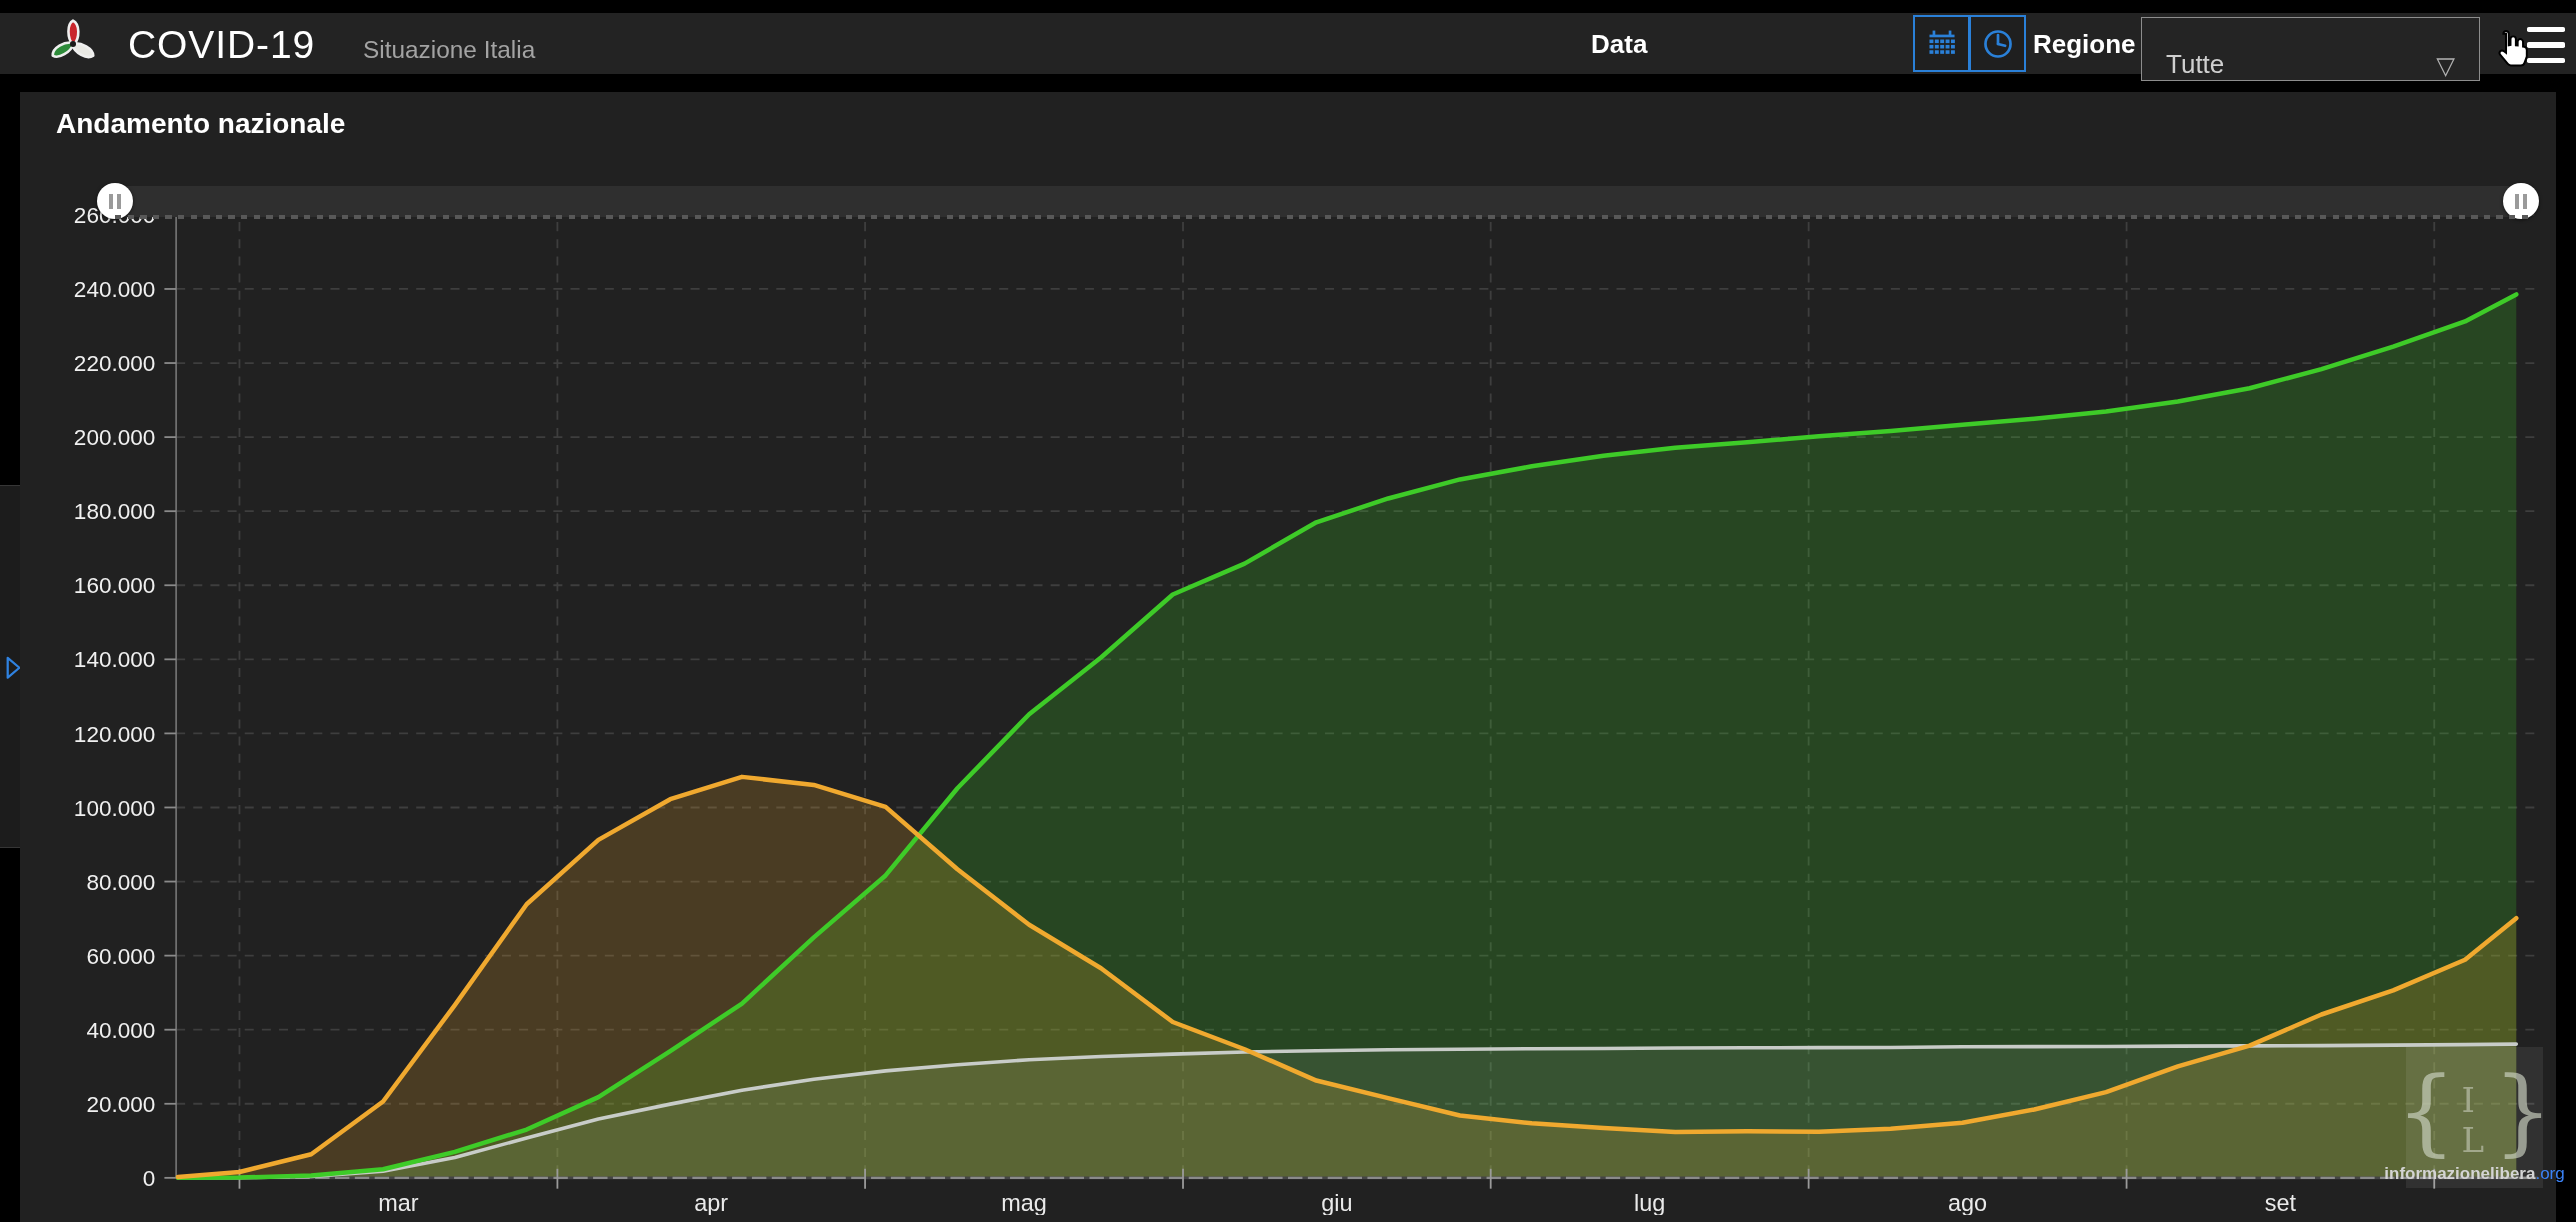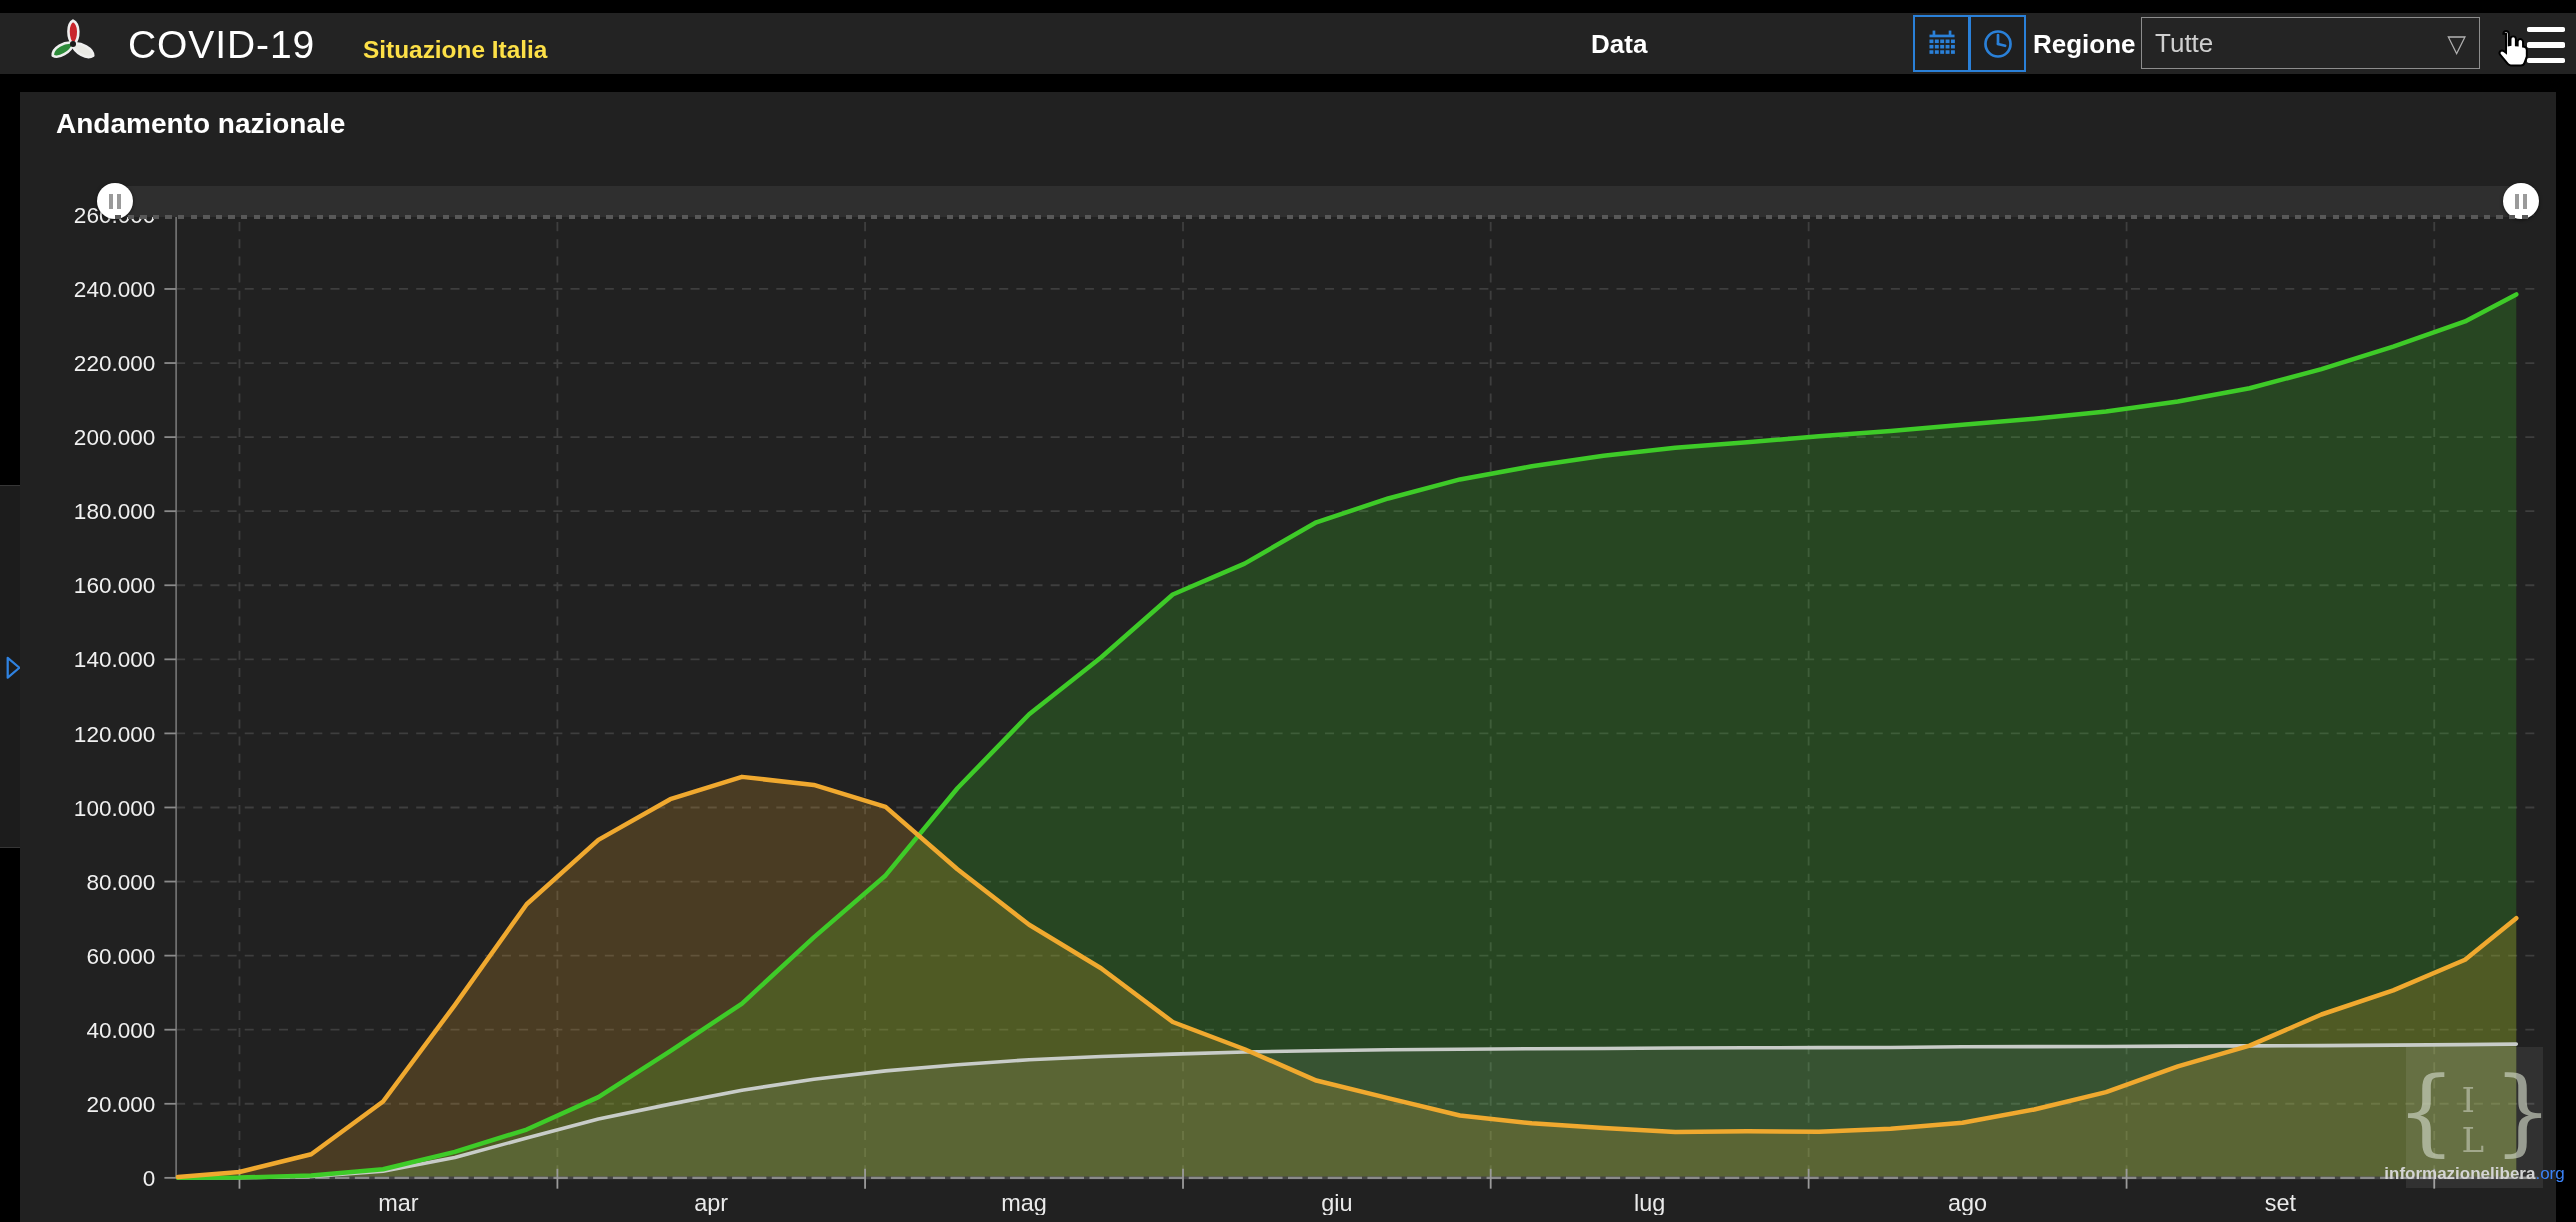--- a/index.html
+++ b/index.html
@@ -6,34 +6,34 @@
   html,body { background:#000; }
   body { width:2576px; height:1222px; position:relative; overflow:hidden;
          font-family:"Liberation Sans", sans-serif; }
 
   
   .header { position:absolute; left:0; top:12.6px; width:2576px; height:61px;
             background:#232323; }
   .logo { position:absolute; left:47px; top:5.4px; }
   .app-title { position:absolute; left:128px; top:10px; font-size:39px; font-weight:400;
                color:#fff; letter-spacing:0.9px; }
-  .app-subtitle { position:absolute; left:363px; top:23.5px; font-size:24.4px; color:#fde047;font-weight:bold; }
+  .app-subtitle { position:absolute; left:363px; top:23.5px; font-size:24.4px; color:#a3a3a3; }
   .hdr-label { position:absolute; top:16.2px; font-size:26px; font-weight:bold; color:#fff; }
   .lbl-data { left:1591px; }
   .lbl-regione { left:2033px; }
   .date-input { position:absolute; left:1608px; top:4.5px; width:301px; height:52px;
                 background:#242424; border:1.8px solid #8d8d8d; color:#b7b7b7;
                 font-size:26px; padding-left:10.8px; font-family:"Liberation Sans",sans-serif; }
   .icon-btn { position:absolute; top:2.7px; width:57px; height:57px; background:#1f1f1f;
               border:2.7px solid #2a80d8; display:flex; align-items:center; justify-content:center; }
   .btn-cal { left:1913px; }
   .btn-clock { left:1969px; }
-  .region-select { position:absolute; left:2141px; top:4.5px; width:339px; height:52px;
+  .region-select { position:absolute; left:2141px; top:4.5px; width:339px; height:64px;
                    background:#242424; border:1.8px solid #8d8d8d; color:#cfcfcf;
-                   font-size:26px; display:flex; align-items:center; padding:0 13px; }
+                   font-size:26px; display:flex; align-items:flex-end; padding:0 24px; }
   .region-select .arrow { margin-left:auto; font-size:24.4px; color:#b0b0b0; }
   .hamburger { position:absolute; left:2527px; top:14.4px; width:38px; height:36px;
                display:flex; flex-direction:column; justify-content:space-between; cursor:pointer; }
   .hamburger i { display:block; width:38px; height:5.4px; background:#fff; border-radius:1.8px; }
 
   
   .drawer { position:absolute; left:0; top:485px; width:27px; height:363px;
             background:#1c1c1c; border:1.8px solid #363636; border-left:none; }
   .drawer svg { position:absolute; left:4.5px; top:170px; }
 

